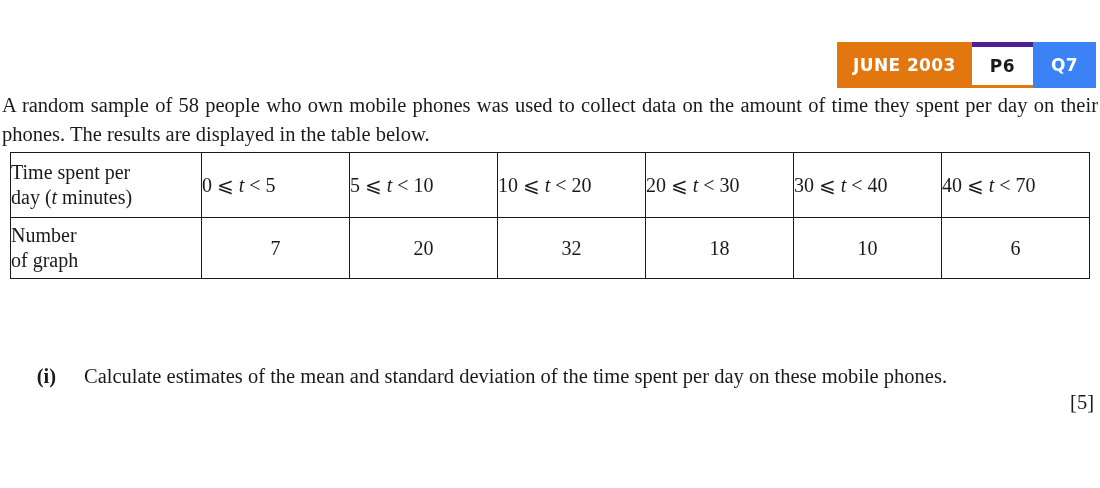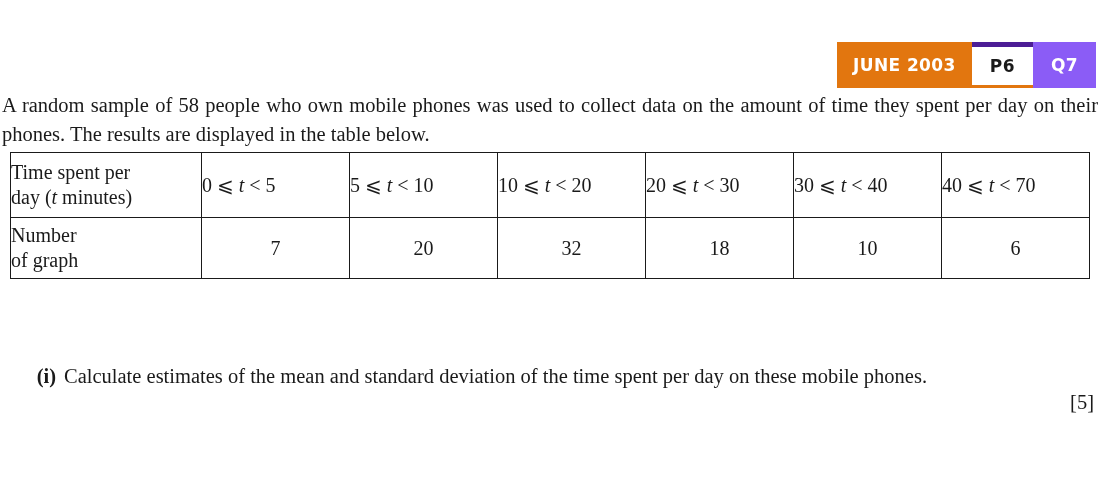--- a/index.html
+++ b/index.html
@@ -41,21 +41,21 @@
     padding: 0 16px;
   }
   .badge-paper {
     background: #ffffff;
     color: #1a1a1a;
     padding: 0 18px;
     border-top: 5px solid #4c1d95;
     border-bottom: 3px solid #e2760f;
   }
   .badge-question {
-    background: #8b5cf6;
+    background: #3b82f6;
     color: #ffffff;
     padding: 0 18px;
   }
 
   
   .intro {
     position: absolute;
     top: 70px;
     left: 2px;
     width: 1096px;
@@ -119,21 +119,21 @@
   }
   .part-label {
     position: absolute;
     left: 10px;
     top: 0;
     width: 46px;
     text-align: right;
     font-weight: bold;
   }
   .part-text {
-    margin-left: 64px;
+    margin-left: 84px;
     margin-right: 54px;
     text-align: justify;
     text-align-last: left;
   }
   .marks {
     position: absolute;
     right: 6px;
     font-size: 20.5px;
   }
   .marks-i { top: 26px; }

